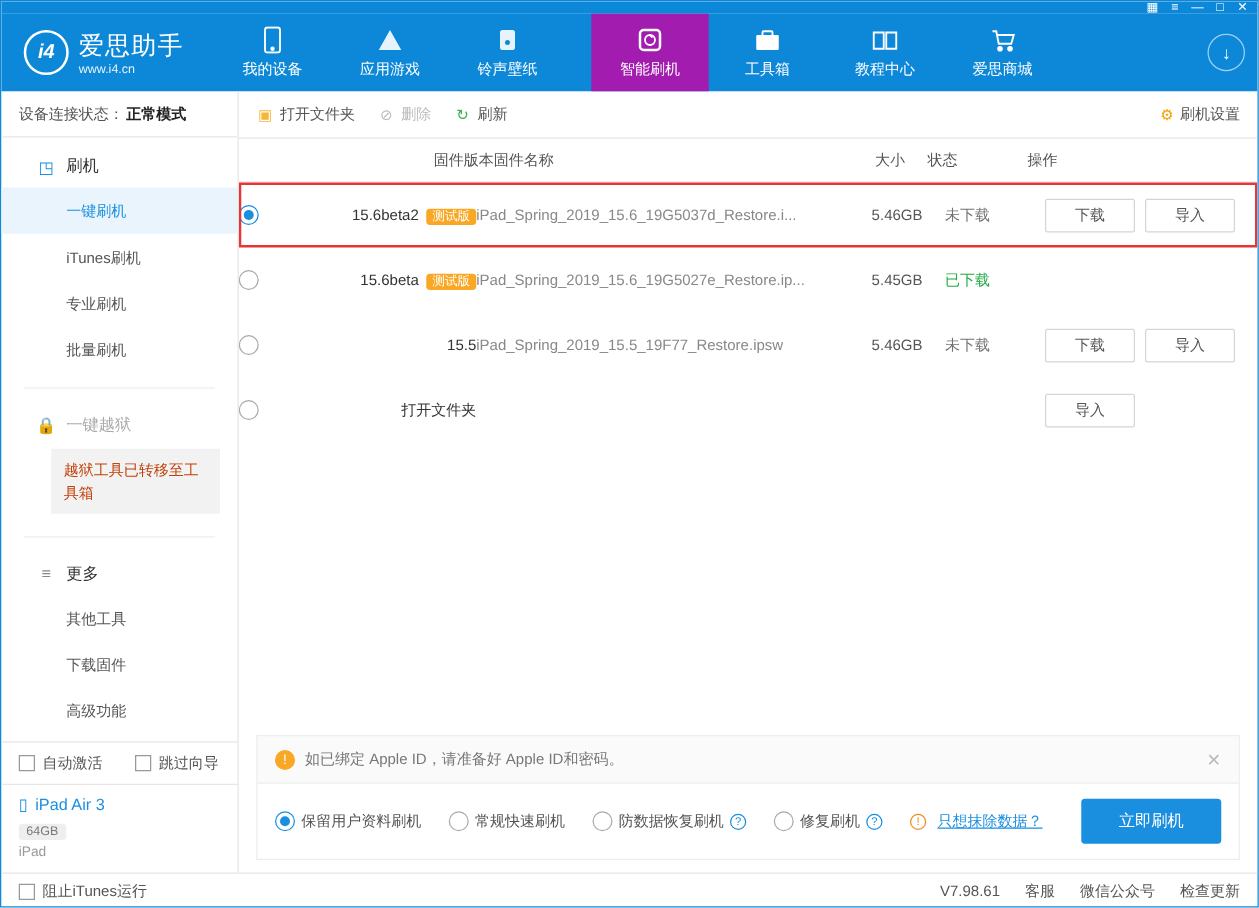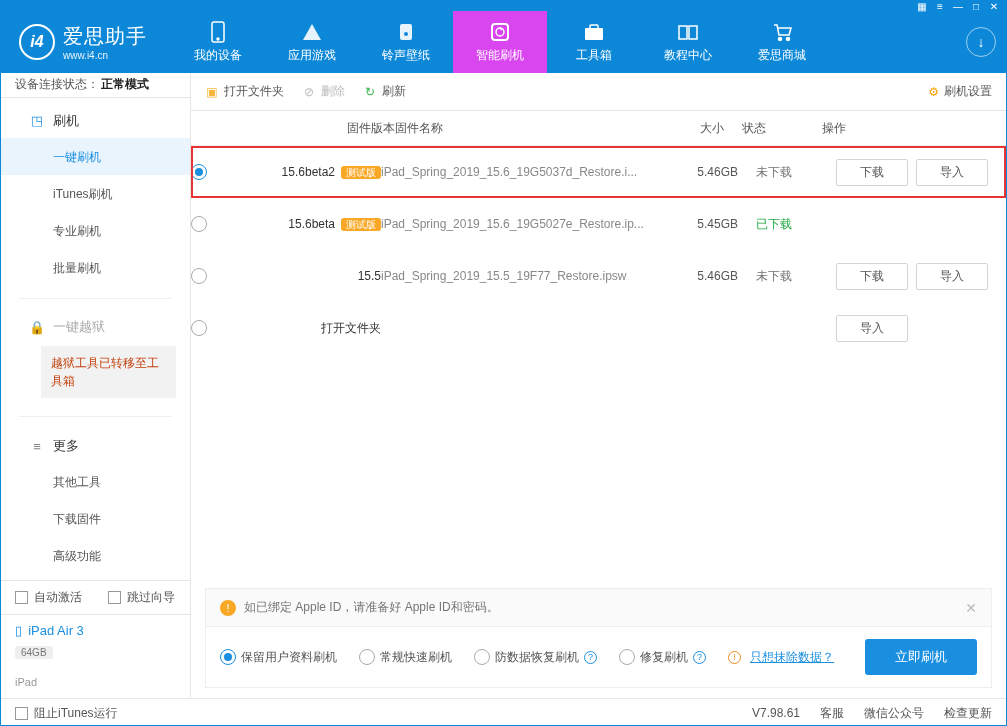--- a/index.html
+++ b/index.html
@@ -9,21 +9,21 @@
 .titlebar .ctrl { width: 12px; height: 12px; color: #fff; font-size: 10px; cursor: pointer; display: flex; align-items: center; justify-content: center; }
 
 .header { height: 62px; background: #0d88d8; display: flex; align-items: center; padding: 0 10px 0 18px; }
 .logo-block { display: flex; align-items: center; gap: 8px; color: #fff; margin-right: 24px; }
 .logo-circle { width: 36px; height: 36px; border: 2px solid #fff; border-radius: 50%; display: flex; align-items: center; justify-content: center; font-size: 16px; font-weight: bold; font-style: italic; }
 .logo-text { font-size: 20px; letter-spacing: 1px; text-align: right; }
 .logo-url { font-size: 10px; opacity: 0.9; }
 
 .nav { display: flex; flex: 1; }
 .nav-item { width: 94px; height: 62px; display: flex; flex-direction: column; align-items: center; justify-content: center; color: #fff; font-size: 12px; cursor: pointer; gap: 4px; }
-.nav-item.active { background: #d946ef; }
+.nav-item.active { background: #a21caf; margin-left: 20px; }
 .nav-icon { width: 22px; height: 22px; display: flex; align-items: center; justify-content: center; }
 .dl-circle { margin-left: auto; width: 30px; height: 30px; border: 1.5px solid rgba(255,255,255,0.6); border-radius: 50%; display: flex; align-items: center; justify-content: center; color: #fff; cursor: pointer; font-size: 14px; }
 
 .body { display: flex; height: 625px; }
 .sidebar { width: 190px; border-right: 1px solid #e6e6e6; display: flex; flex-direction: column; }
 .conn-status { height: 38px; border-bottom: 1px solid #e6e6e6; display: flex; align-items: center; font-size: 12px; padding: 0 14px; color: #555; }
 .conn-status b { color: #222; margin-left: 2px; }
 
 .side-group { padding: 6px 0; }
 .side-head { display: flex; align-items: center; gap: 8px; font-size: 13px; color: #333; padding: 8px 28px 8px 28px; }
@@ -34,21 +34,21 @@
 .side-item.active { background: #eaf4fc; color: #1a8fe0; }
 .side-note { margin: 2px 14px 6px 40px; background: #f2f2f2; color: #c2410c; font-size: 12px; padding: 8px 10px; line-height: 1.5; }
 .side-sep { height: 1px; background: #eee; margin: 6px 18px; }
 
 .sidebar-bottom { margin-top: auto; border-top: 1px solid #e6e6e6; }
 .checkrow { display: flex; align-items: center; gap: 6px; padding: 8px 14px; font-size: 12px; color: #555; }
 .chk { width: 13px; height: 13px; border: 1px solid #999; background: #fff; cursor: pointer; }
 .device-block { padding: 8px 14px 10px; }
 .device-name { color: #1a8fe0; font-size: 13px; display: flex; align-items: center; gap: 6px; }
 .device-badge { background: #eee; color: #777; font-size: 10px; padding: 1px 6px; border-radius: 3px; }
-.device-sub { color: #999; font-size: 11px; margin-top: 16px; }
+.device-sub { color: #999; font-size: 11px; margin-top: 3px; }
 
 .main { flex: 1; display: flex; flex-direction: column; }
 .toolbar { height: 38px; border-bottom: 1px solid #e6e6e6; display: flex; align-items: center; padding: 0 14px; font-size: 12px; color: #555; gap: 18px; }
 .tool-btn { display: flex; align-items: center; gap: 5px; cursor: pointer; }
 .tool-btn.disabled { color: #bbb; }
 .tool-icon { width: 14px; height: 14px; display: flex; align-items: center; justify-content: center; }
 .tool-settings { margin-left: auto; color: #f7a000; display: flex; align-items: center; gap: 5px; cursor: pointer; }
 .tool-settings span:last-child { color: #555; }
 
 .table { flex: 1; overflow: auto; position: relative; }

